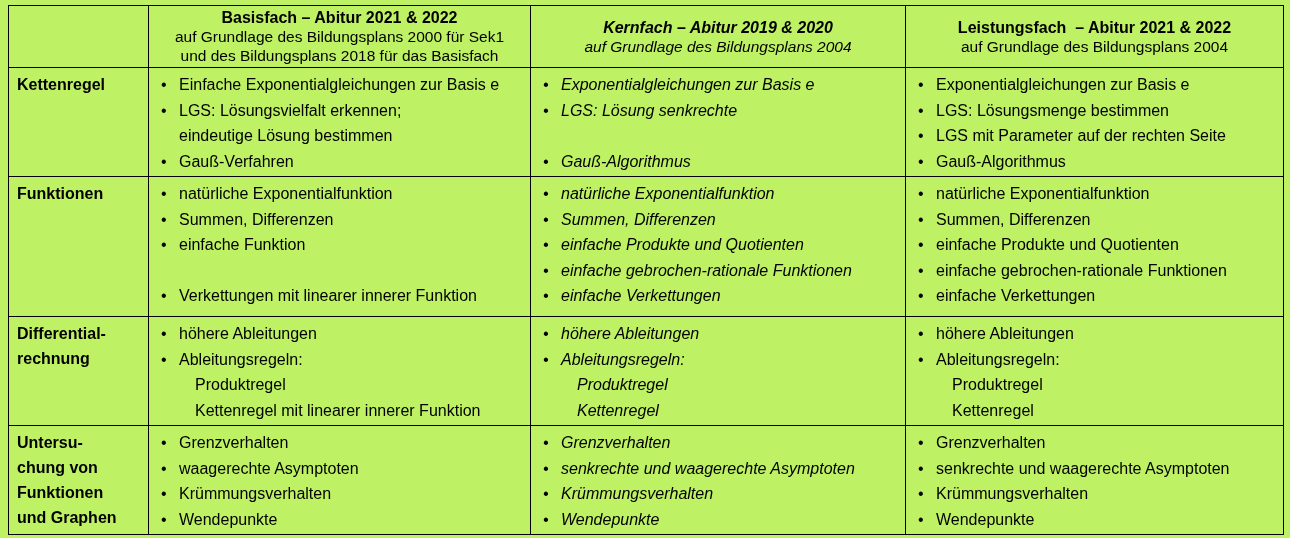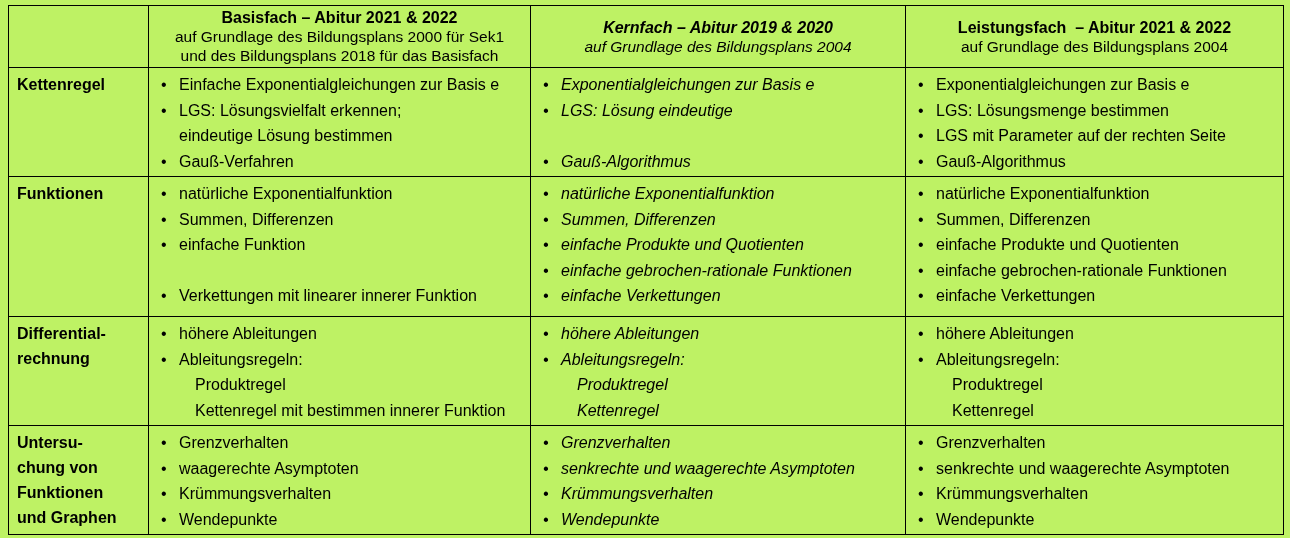--- a/index.html
+++ b/index.html
@@ -100,21 +100,21 @@
         <tr class="r0">
           <th class="rowlabel">Kettenregel</th>
           <td class="cell basisfach">
             <div class="ln b"><span class="mk">•</span><span>Einfache Exponentialgleichungen zur Basis e</span></div>
             <div class="ln b"><span class="mk">•</span><span>LGS: Lösungsvielfalt erkennen;</span></div>
             <div class="ln c"><span>eindeutige Lösung bestimmen</span></div>
             <div class="ln b"><span class="mk">•</span><span>Gauß-Verfahren</span></div>
           </td>
           <td class="cell kernfach">
             <div class="ln b"><span class="mk">•</span><span>Exponentialgleichungen zur Basis e</span></div>
-            <div class="ln b"><span class="mk">•</span><span>LGS: Lösung eindeutige</span></div>
+            <div class="ln b"><span class="mk">•</span><span>LGS: Lösung senkrechte</span></div>
             <div class="ln s"><span></span></div>
             <div class="ln b"><span class="mk">•</span><span>Gauß-Algorithmus</span></div>
           </td>
           <td class="cell leistungsfach">
             <div class="ln b"><span class="mk">•</span><span>Exponentialgleichungen zur Basis e</span></div>
             <div class="ln b"><span class="mk">•</span><span>LGS: Lösungsmenge bestimmen</span></div>
             <div class="ln b"><span class="mk">•</span><span>LGS mit Parameter auf der rechten Seite</span></div>
             <div class="ln b"><span class="mk">•</span><span>Gauß-Algorithmus</span></div>
           </td>
         </tr>
@@ -142,21 +142,21 @@
             <div class="ln b"><span class="mk">•</span><span>einfache Verkettungen</span></div>
           </td>
         </tr>
         <tr class="r2">
           <th class="rowlabel">Differential-
 rechnung</th>
           <td class="cell basisfach">
             <div class="ln b"><span class="mk">•</span><span>höhere Ableitungen</span></div>
             <div class="ln b"><span class="mk">•</span><span>Ableitungsregeln:</span></div>
             <div class="ln i"><span>Produktregel</span></div>
-            <div class="ln i"><span>Kettenregel mit bestimmen innerer Funktion</span></div>
+            <div class="ln i"><span>Kettenregel mit linearer innerer Funktion</span></div>
           </td>
           <td class="cell kernfach">
             <div class="ln b"><span class="mk">•</span><span>höhere Ableitungen</span></div>
             <div class="ln b"><span class="mk">•</span><span>Ableitungsregeln:</span></div>
             <div class="ln i"><span>Produktregel</span></div>
             <div class="ln i"><span>Kettenregel</span></div>
           </td>
           <td class="cell leistungsfach">
             <div class="ln b"><span class="mk">•</span><span>höhere Ableitungen</span></div>
             <div class="ln b"><span class="mk">•</span><span>Ableitungsregeln:</span></div>

